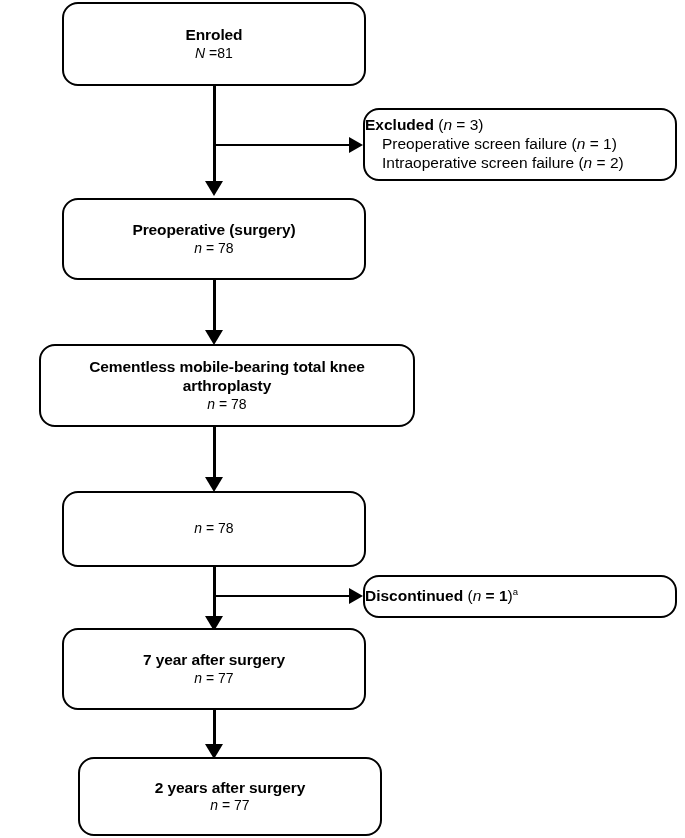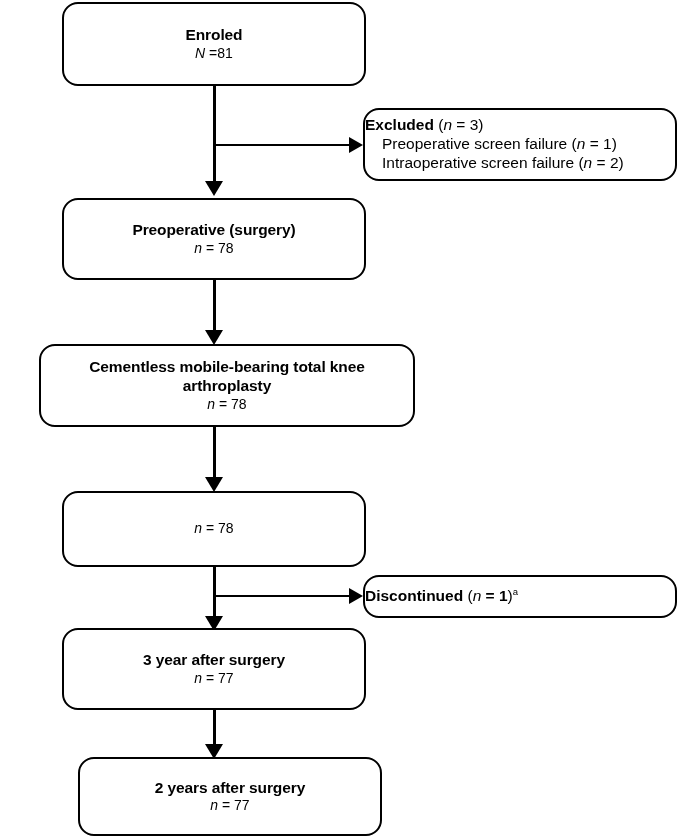--- a/index.html
+++ b/index.html
@@ -141,21 +141,21 @@
   <div class="vline" style="left:213px; top:567px; width:2.5px; height:51px;"></div>
   <div class="arrow-down" style="left:205px; top:616px;"></div>
   <div class="thin-h" style="left:214px; top:595px; width:143px;"></div>
   <div class="arrow-right" style="left:349px; top:588px;"></div>
 
   <div class="node left-align" style="left:363px; top:575px; width:314px; height:43px;">
     <div class="side-line"><span class="lead">Discontinued</span><span> (</span><span class="sym">n</span><span class="bold-n"> = 1</span><span>)</span><sup>a</sup></div>
   </div>
 
   <div class="node" style="left:62px; top:628px; width:304px; height:82px;">
-    <div class="title">3 year after surgery</div>
+    <div class="title">7 year after surgery</div>
     <div class="count"><span class="sym">n</span><span> = 77</span></div>
   </div>
 
   <div class="vline" style="left:213px; top:710px; width:2.5px; height:36px;"></div>
   <div class="arrow-down" style="left:205px; top:744px;"></div>
 
   <div class="node" style="left:78px; top:757px; width:304px; height:79px;">
     <div class="title">2 years after surgery</div>
     <div class="count"><span class="sym">n</span><span> = 77</span></div>
   </div>

